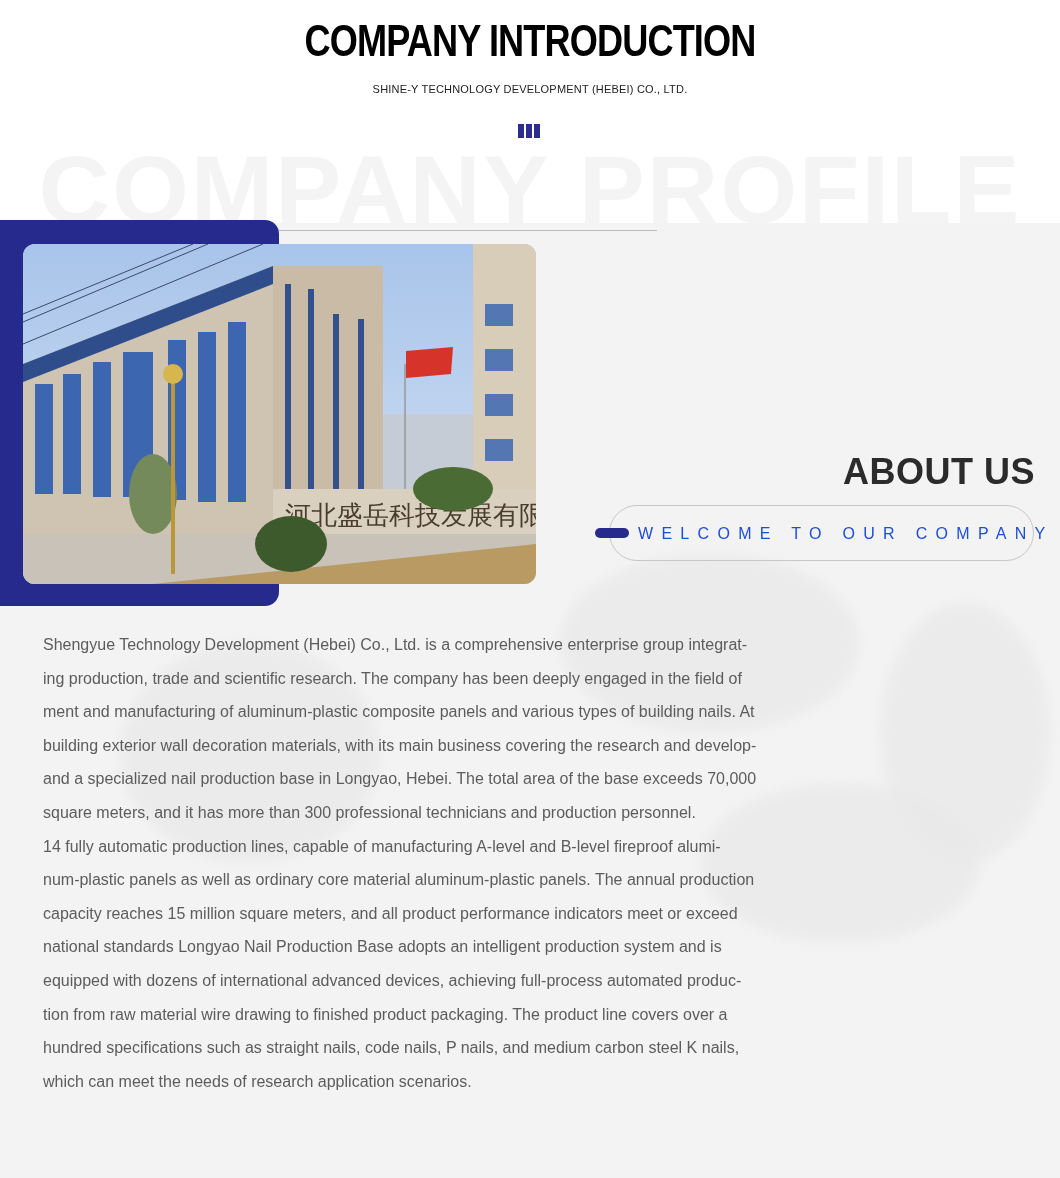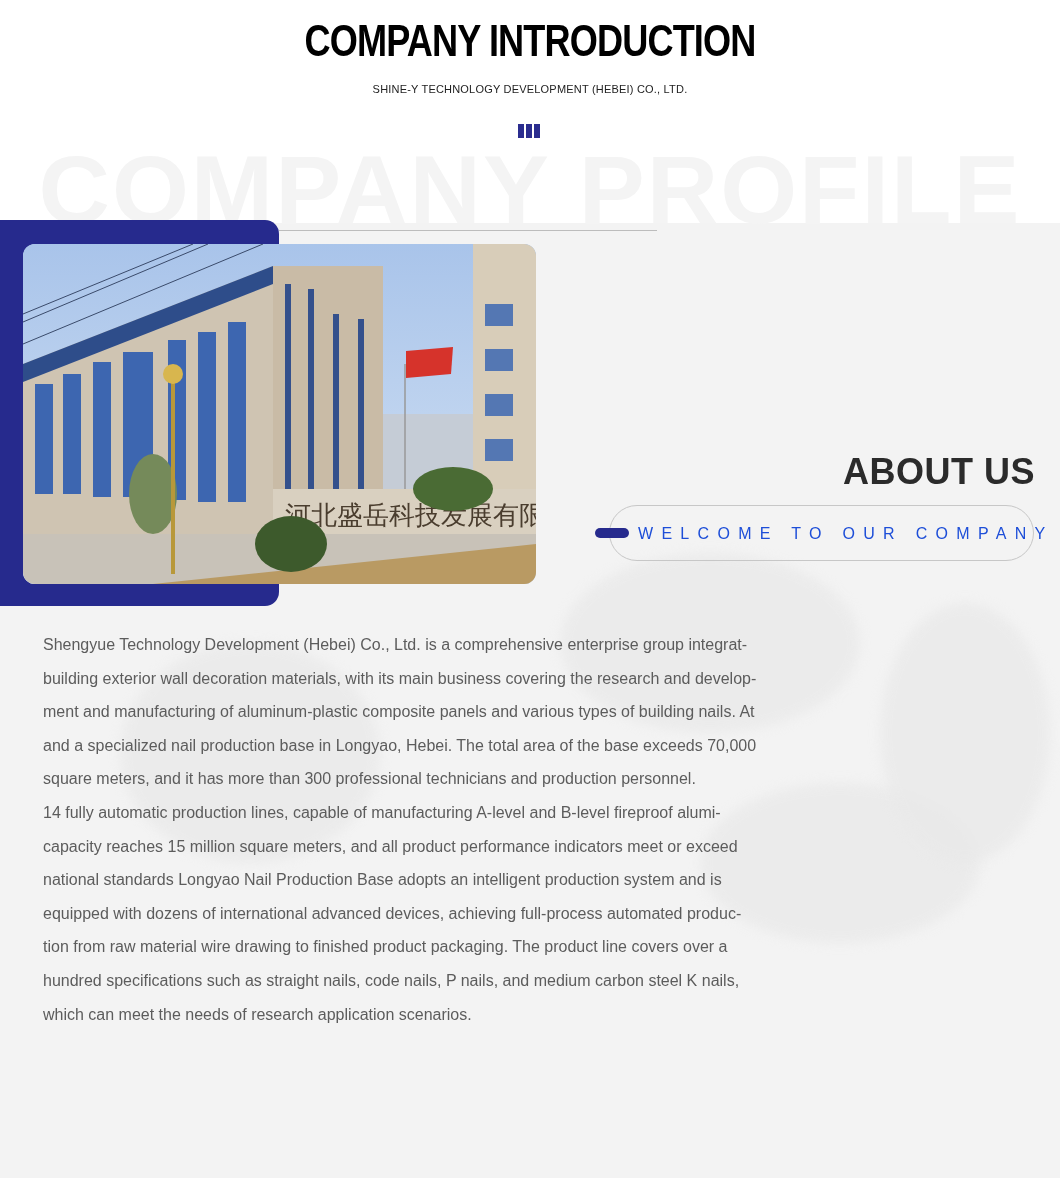--- a/index.html
+++ b/index.html
@@ -153,24 +153,26 @@
   </svg>
 </div>
 
 <div class="about">ABOUT US</div>
 <div class="welcome-pill"></div>
 <div class="welcome-dot"></div>
 <div class="welcome-text">WELCOME TO OUR COMPANY</div>
 
 <div class="body-text">
   <span class="line">Shengyue Technology Development (Hebei) Co., Ltd. is a comprehensive enterprise group integrat-</span>
+  <span class="line">ing production, trade and scientific research. The company has been deeply engaged in the field of</span>
+  <span class="line">ment and manufacturing of aluminum-plastic composite panels and various types of building nails. At</span>
   <span class="line">building exterior wall decoration materials, with its main business covering the research and develop-</span>
-  <span class="line">ment and manufacturing of aluminum-plastic composite panels and various types of building nails. At</span>
   <span class="line">and a specialized nail production base in Longyao, Hebei. The total area of the base exceeds 70,000</span>
   <span class="line">square meters, and it has more than 300 professional technicians and production personnel.</span>
   <span class="line">14 fully automatic production lines, capable of manufacturing A-level and B-level fireproof alumi-</span>
+  <span class="line">num-plastic panels as well as ordinary core material aluminum-plastic panels. The annual production</span>
   <span class="line">capacity reaches 15 million square meters, and all product performance indicators meet or exceed</span>
   <span class="line">national standards Longyao Nail Production Base adopts an intelligent production system and is</span>
   <span class="line">equipped with dozens of international advanced devices, achieving full-process automated produc-</span>
   <span class="line">tion from raw material wire drawing to finished product packaging. The product line covers over a</span>
   <span class="line">hundred specifications such as straight nails, code nails, P nails, and medium carbon steel K nails,</span>
   <span class="line">which can meet the needs of research application scenarios.</span>
 </div>
 
 </body></html>

